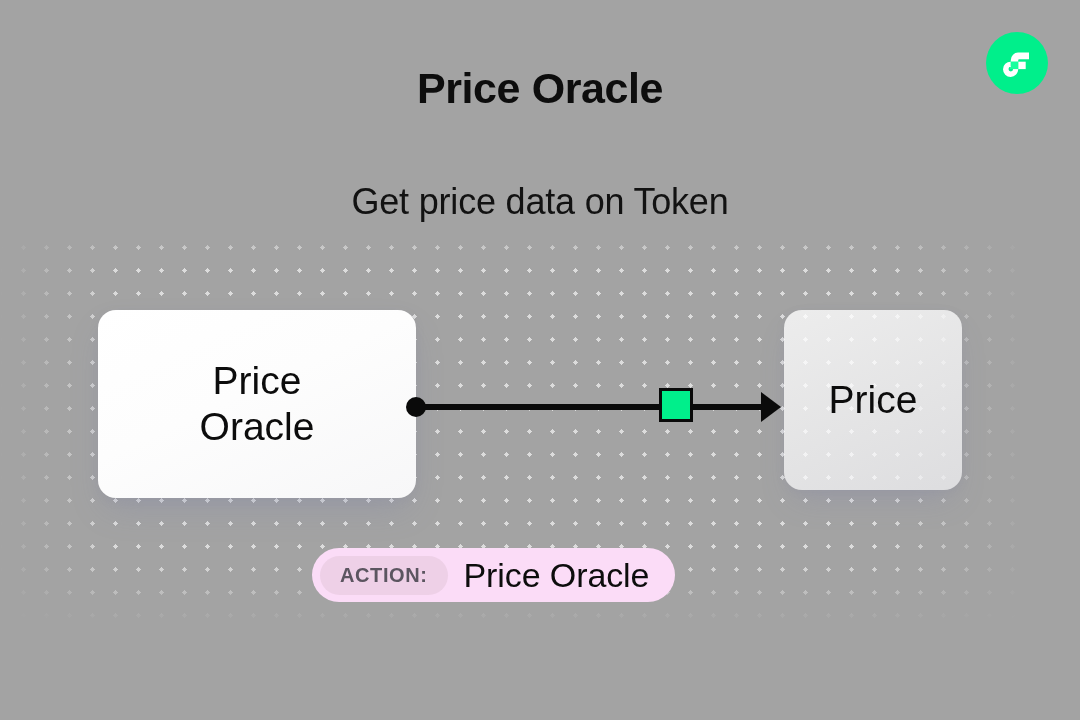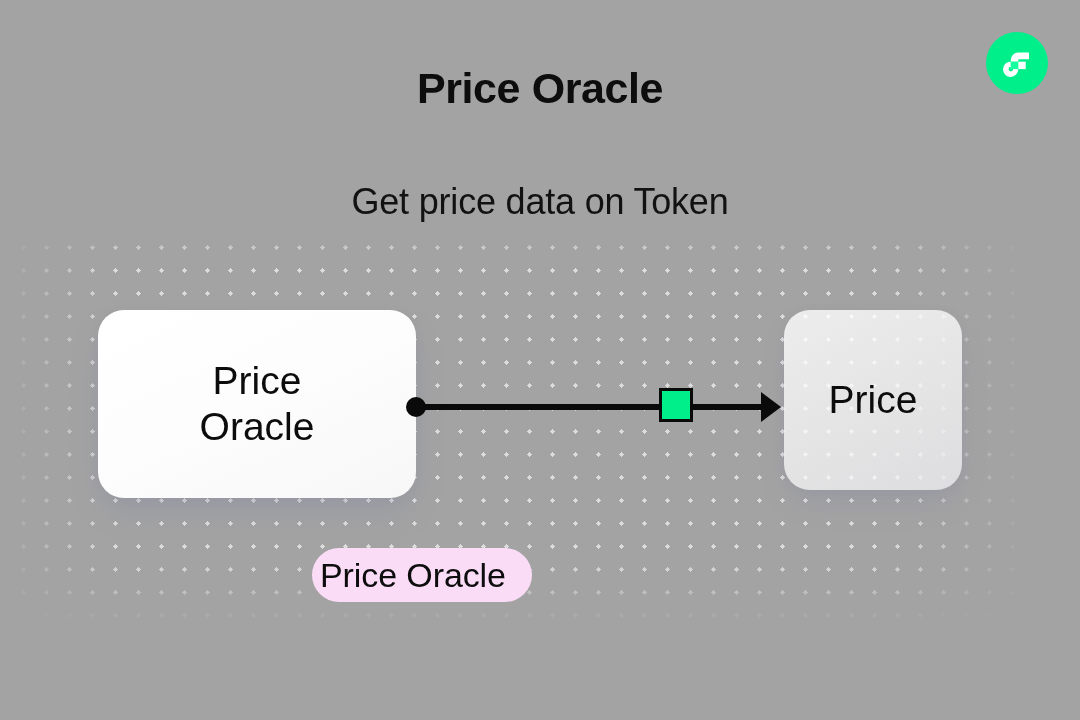--- a/index.html
+++ b/index.html
@@ -79,21 +79,21 @@
     text-align: center;
     font-size: 36px;
     font-weight: 400;
     color: #121212;
     letter-spacing: -0.2px;
   }
 
   
   .node {
     position: absolute;
-    border-radius: 26px;
+    border-radius: 18px;
     display: flex;
     align-items: center;
     justify-content: center;
     text-align: center;
     color: #0c0c0c;
     font-weight: 400;
     line-height: 1.18;
   }
   .node-source {
     left: 98px;
@@ -199,16 +199,17 @@
 
   <svg class="connector" viewBox="0 0 400 60">
     <circle cx="16" cy="29" r="10" fill="#0a0a0a"></circle>
     <line x1="16" y1="29" x2="362" y2="29" stroke="#0a0a0a" stroke-width="6"></line>
     <polygon points="361,14 361,44 381,29" fill="#0a0a0a"></polygon>
   </svg>
 
   <div class="edge-chip"></div>
 
   <div class="action-badge">
+    <span class="action-tag">ACTION:</span>
     <span class="action-value">Price Oracle</span>
   </div>
 
 </div>
 
 </body></html>

